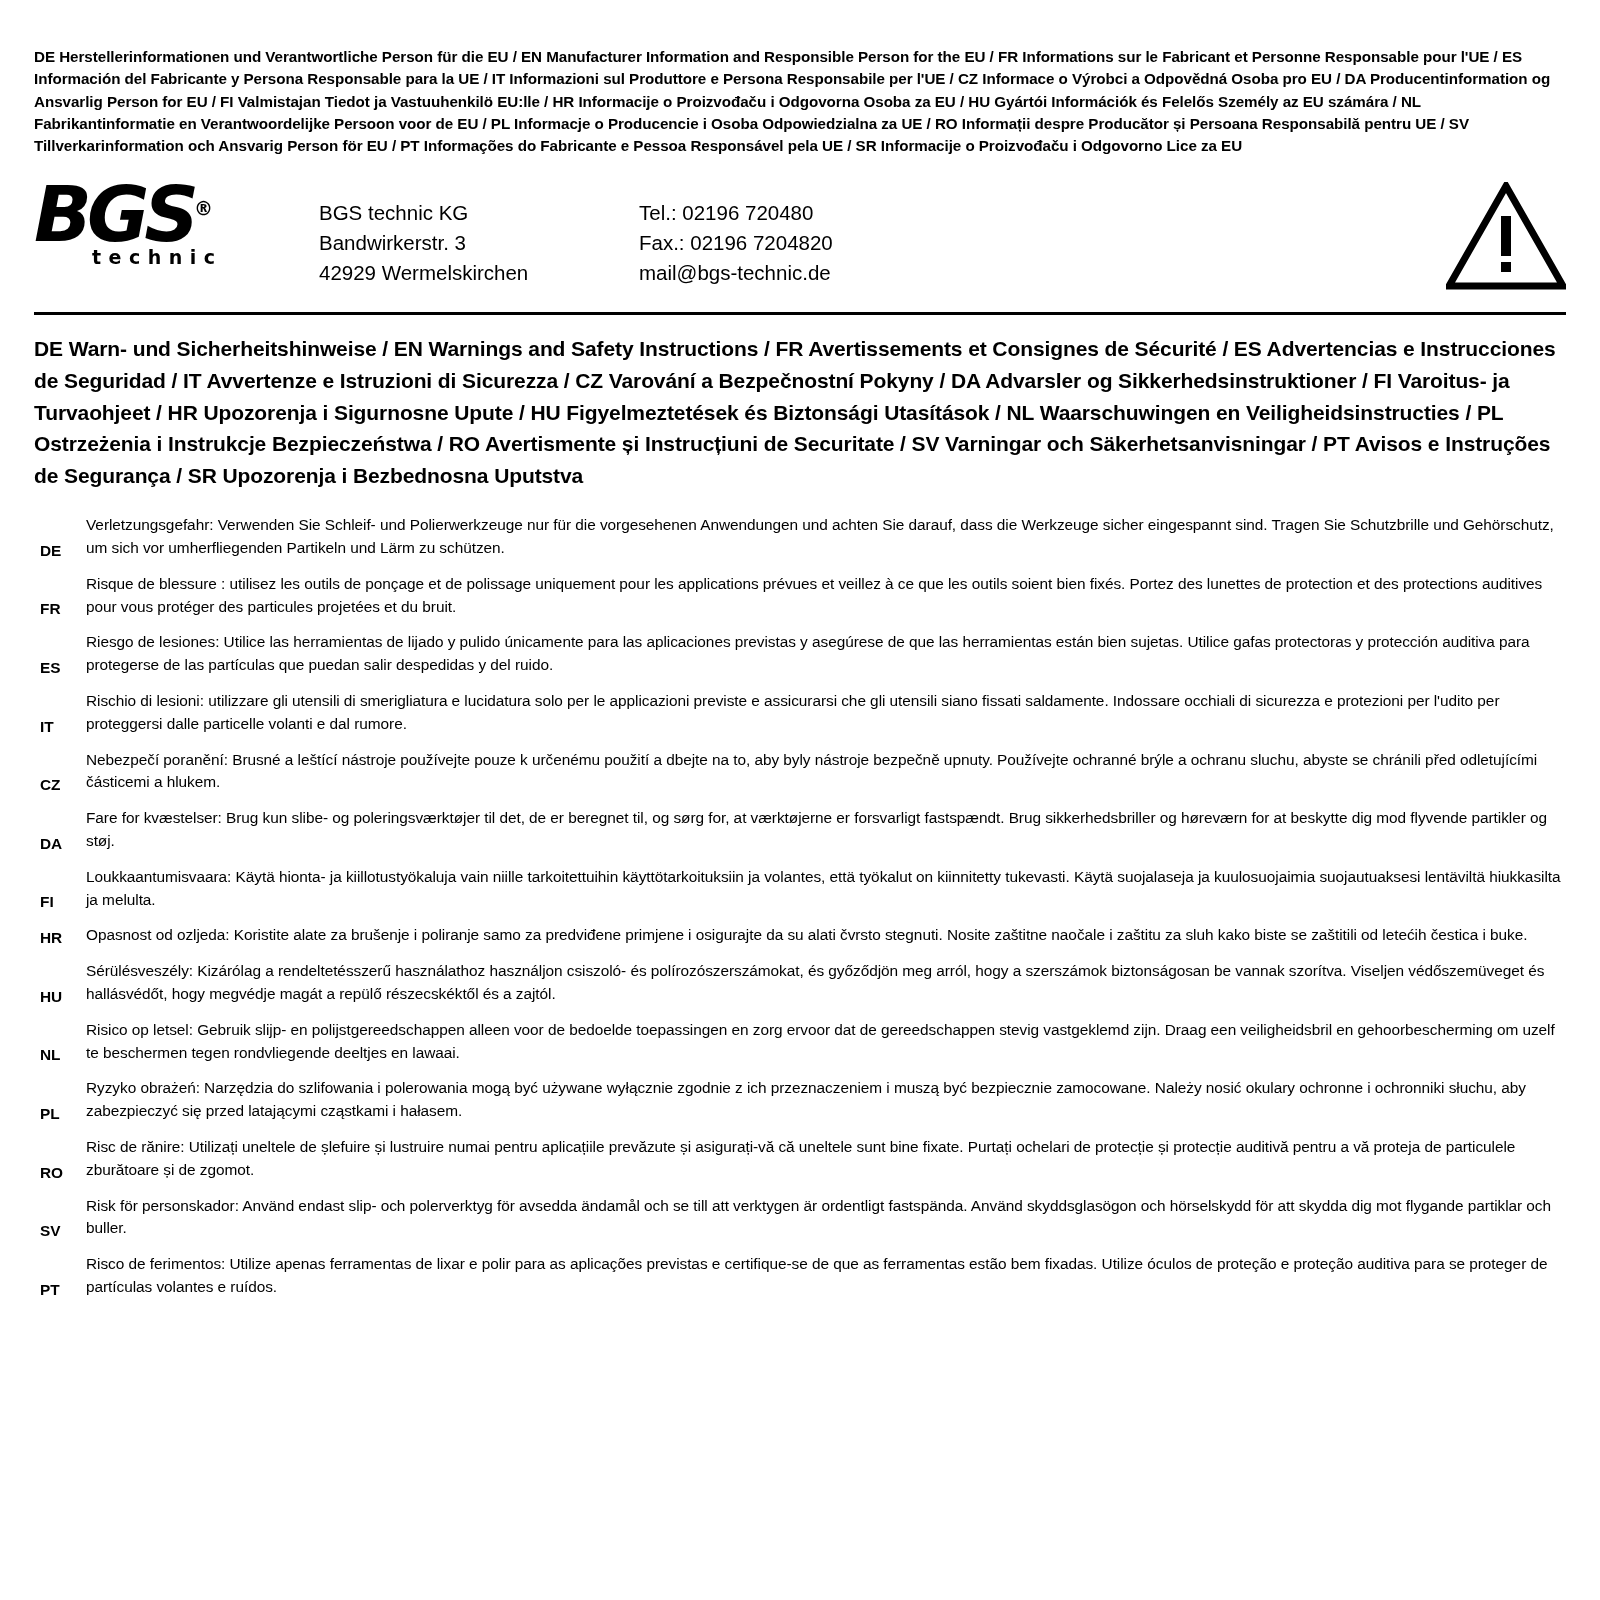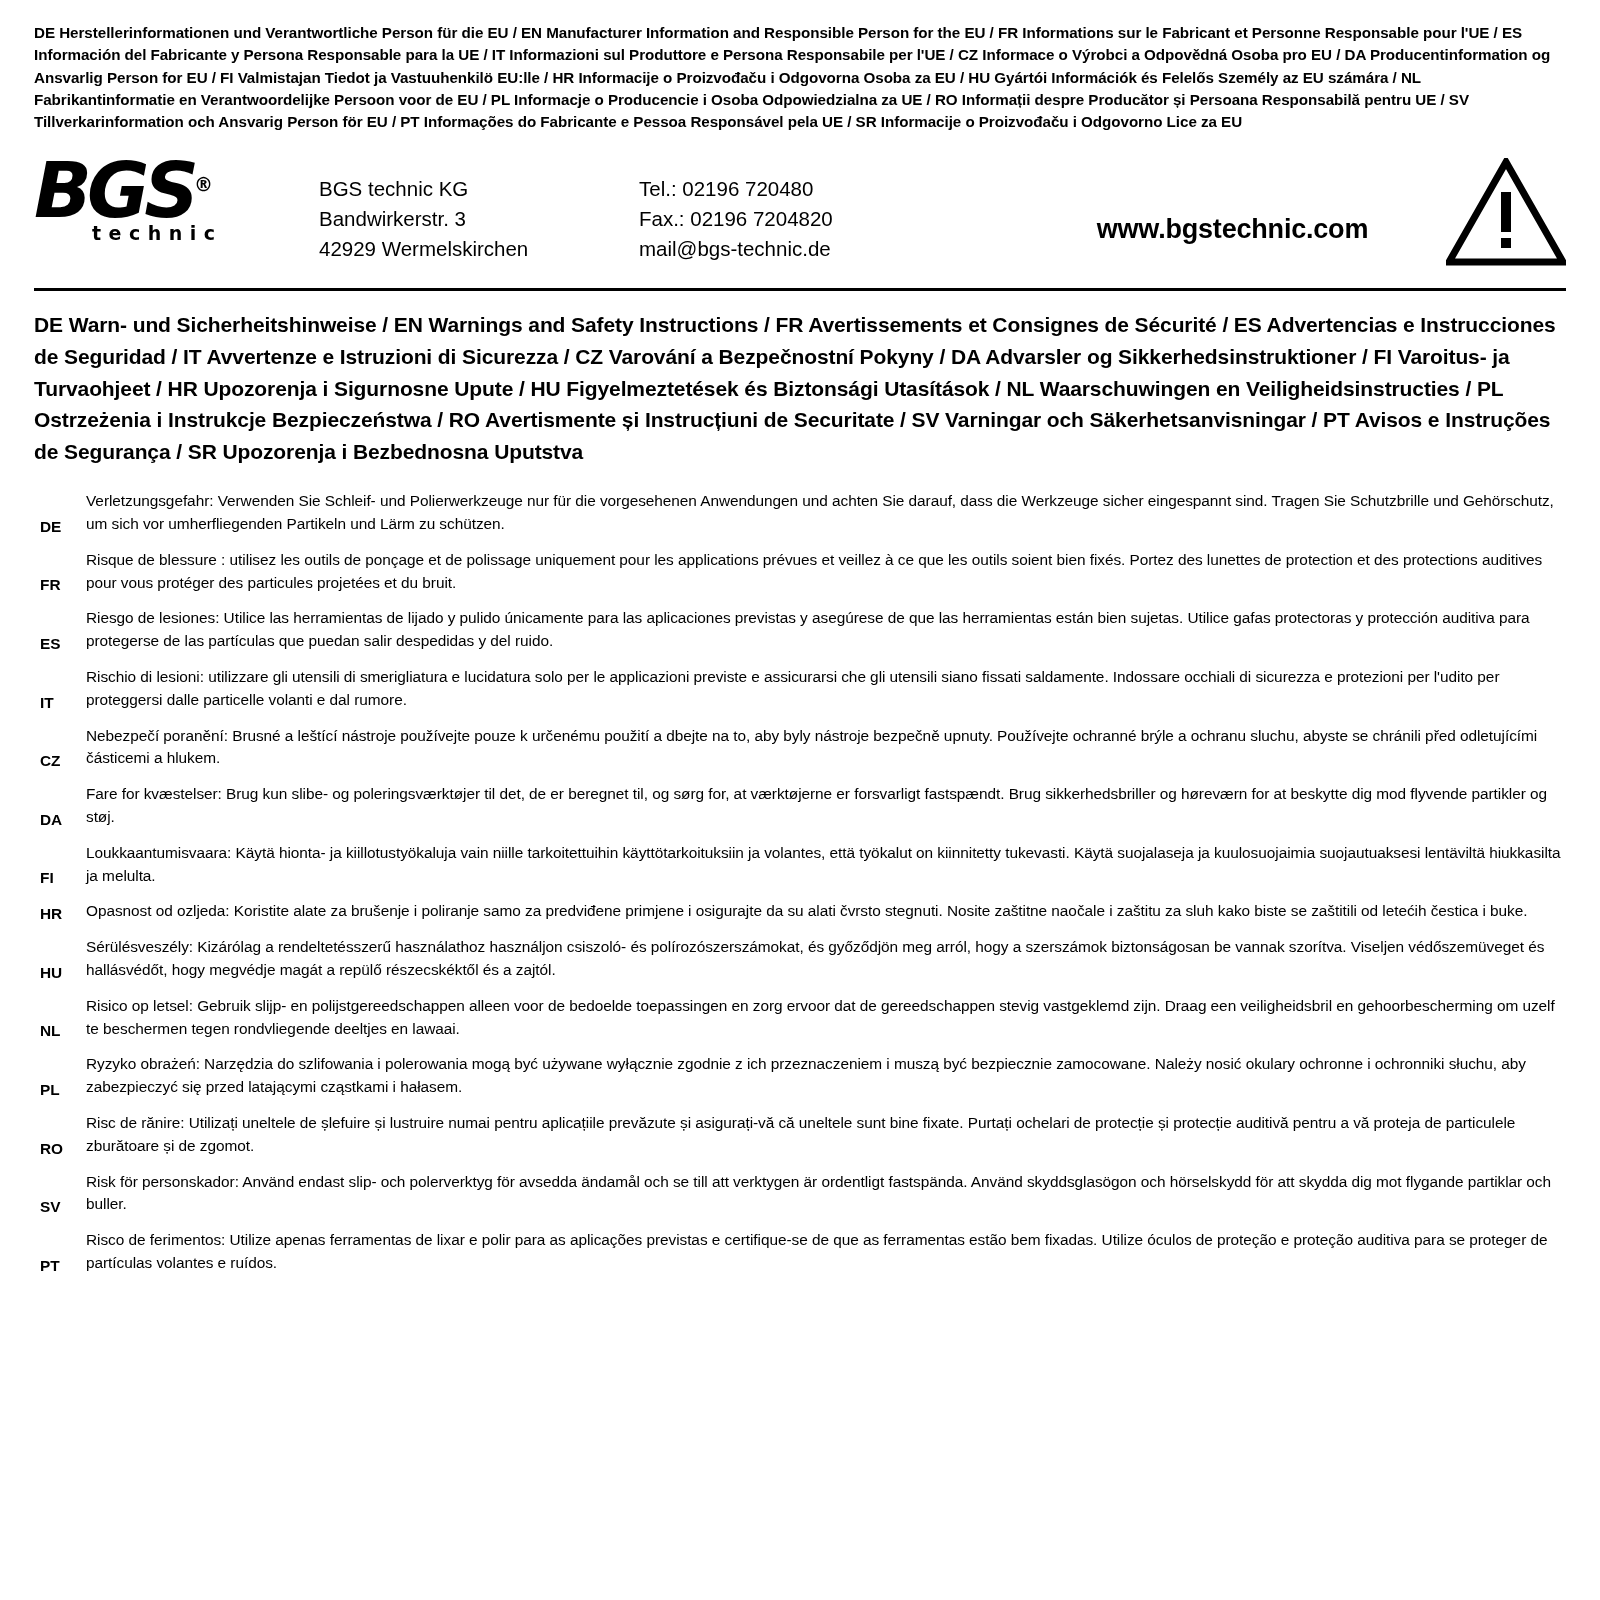--- a/index.html
+++ b/index.html
@@ -11,21 +11,21 @@
     width: 1600px;
     height: 1600px;
     font-family: "Liberation Sans", sans-serif;
     color: #000000;
     -webkit-font-smoothing: antialiased;
   }
   .page {
     width: 1600px;
     height: 1600px;
     box-sizing: border-box;
-    padding: 16px 34px 0 34px;
+    padding: 40px 34px 0 34px;
     position: relative;
   }
 
   
   .header-langs {
     font-size: 15.2px;
     font-weight: bold;
     line-height: 1.47;
     letter-spacing: -0.05px;
     text-align: left;
@@ -155,21 +155,20 @@
       <div>Bandwirkerstr. 3</div>
       <div>42929 Wermelskirchen</div>
     </div>
 
     <div class="contact">
       <div>Tel.: 02196 720480</div>
       <div>Fax.: 02196 7204820</div>
       <div>mail@bgs-technic.de</div>
     </div>
 
-    <div class="website">www.bgstechnic.com</div>
 
     <svg class="warn-tri" viewBox="0 0 120 108">
       <polygon points="60,4 117,104 3,104" fill="none" stroke="#000" stroke-width="7"></polygon>
       <rect x="55" y="34" width="10" height="40" fill="#000"></rect>
       <rect x="55" y="80" width="10" height="10" fill="#000"></rect>
     </svg>
   </div>
 
   <div class="warn-titles">DE Warn- und Sicherheitshinweise  /  EN Warnings and Safety Instructions  /  FR Avertissements et Consignes de Sécurité  /  ES Advertencias e Instrucciones de Seguridad  /  IT Avvertenze e Istruzioni di Sicurezza  /  CZ Varování a Bezpečnostní Pokyny  /  DA Advarsler og Sikkerhedsinstruktioner  /  FI Varoitus- ja Turvaohjeet  /  HR Upozorenja i Sigurnosne Upute  /  HU Figyelmeztetések és Biztonsági Utasítások  /  NL Waarschuwingen en Veiligheidsinstructies  /  PL Ostrzeżenia i Instrukcje Bezpieczeństwa  /  RO Avertismente și Instrucțiuni de Securitate  /  SV Varningar och Säkerhetsanvisningar  /  PT Avisos e Instruções de Segurança  /  SR Upozorenja i Bezbednosna Uputstva</div>
 

